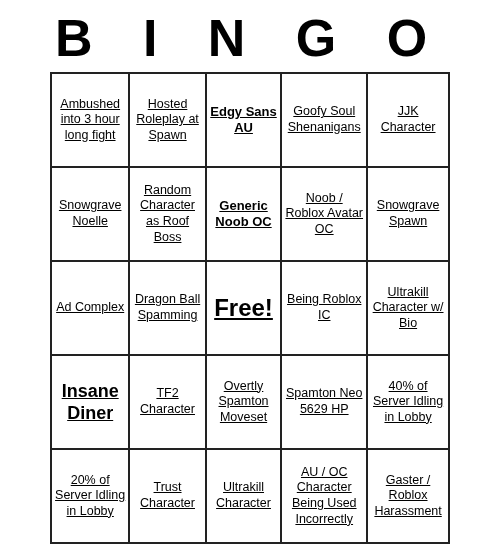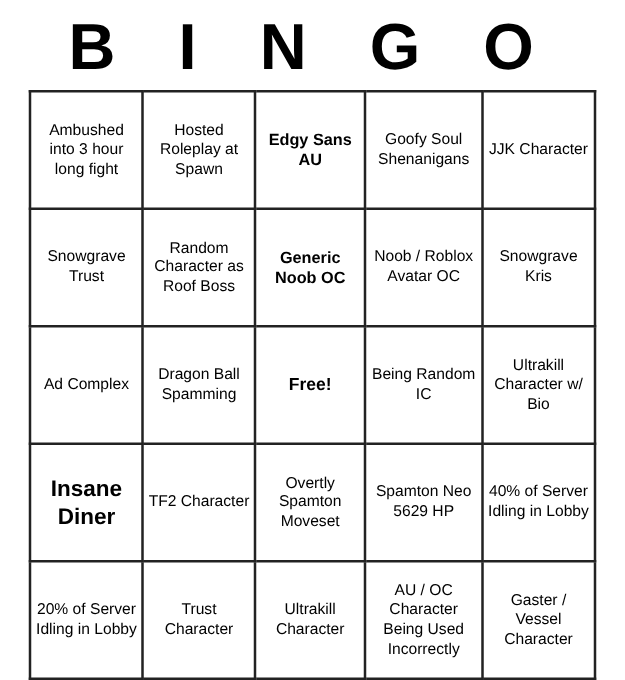--- a/index.html
+++ b/index.html
@@ -16,35 +16,36 @@
     .bingo-title {
       font-size: 52px;
       font-weight: bold;
       letter-spacing: 18px;
       text-align: center;
       padding: 8px 0 4px 0;
       width: 100%;
     }
     .bingo-grid {
       border-collapse: collapse;
-      width: 454px;
+      width: 400px;
       flex: 1;
+      text-decoration: underline;
     }
     .bingo-grid td {
       border: 2px solid #222;
       width: 98px;
       height: 88px;
       text-align: center;
       vertical-align: middle;
       padding: 3px;
       font-size: 12.5px;
       line-height: 1.25;
     }
     .bingo-grid td.free {
-      font-size: 14px;
+      font-size: 24px;
       font-weight: bold;
     }
     .bingo-grid td.large-text {
       font-size: 18px;
       font-weight: bold;
       border-radius: 17px;
     }
     .bingo-grid td.medium-large {
       font-size: 13px;
       font-weight: bold;
@@ -58,41 +59,41 @@
 <table class="bingo-grid">
   <tbody id="grid-body">
       <tr>
         <td>Ambushed into 3 hour long fight</td>
         <td>Hosted Roleplay at Spawn</td>
         <td class="medium-large">Edgy Sans AU</td>
         <td>Goofy Soul Shenanigans</td>
         <td>JJK Character</td>
       </tr>
       <tr>
-        <td>Snowgrave Trust</td>
+        <td>Snowgrave Noelle</td>
         <td>Random Character as Roof Boss</td>
         <td class="medium-large">Generic Noob OC</td>
         <td>Noob / Roblox Avatar OC</td>
-        <td>Snowgrave Kris</td>
+        <td>Snowgrave Spawn</td>
       </tr>
       <tr>
         <td>Ad Complex</td>
         <td>Dragon Ball Spamming</td>
         <td class="free">Free!</td>
-        <td>Being Random IC</td>
+        <td>Being Roblox IC</td>
         <td>Ultrakill Character w/ Bio</td>
       </tr>
       <tr>
         <td class="large-text">Insane Diner</td>
         <td>TF2 Character</td>
         <td>Overtly Spamton Moveset</td>
         <td>Spamton Neo 5629 HP</td>
         <td>40% of Server Idling in Lobby</td>
       </tr>
       <tr>
         <td>20% of Server Idling in Lobby</td>
         <td>Trust Character</td>
         <td>Ultrakill Character</td>
         <td>AU / OC Character Being Used Incorrectly</td>
-        <td>Gaster / Vessel Character</td>
+        <td>Gaster / Roblox Harassment</td>
       </tr>
     </tbody>
 </table>
 
 </body></html>

